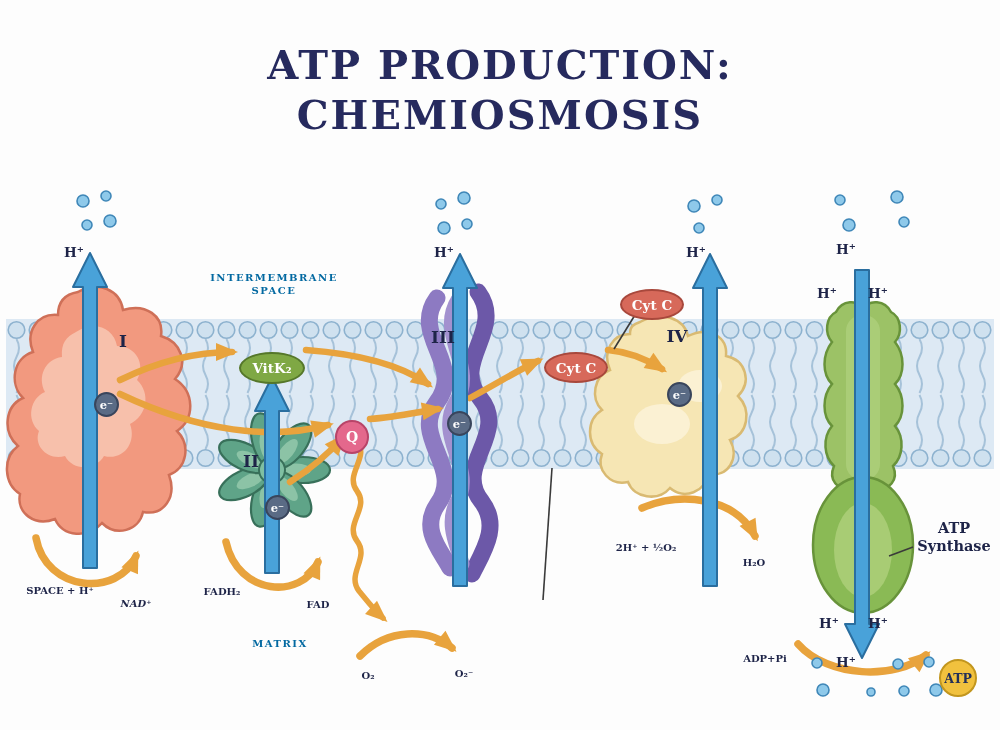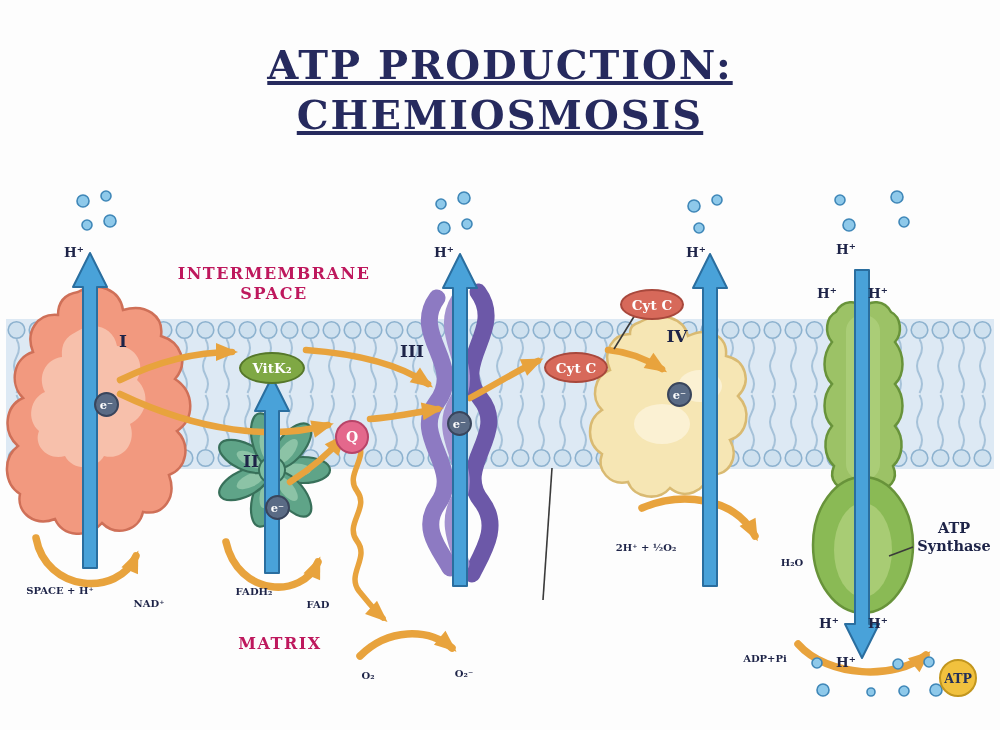--- a/index.html
+++ b/index.html
@@ -1,22 +1,22 @@
 <!DOCTYPE html>
 <html><head>
 <meta charset="utf-8">
 <style>
   html,body{margin:0;padding:0;}
   #stage{position:relative;width:1000px;height:730px;background:#fdfdfd;overflow:hidden;
          font-family:"DejaVu Serif","Liberation Serif",serif;}
   #diagram-svg{position:absolute;left:0;top:0;}
   .lbl{position:absolute;transform:translate(-50%,-50%);font-weight:bold;color:#1e2448;
        text-align:center;white-space:pre-line;line-height:1.25;}
-  .title{font-size:40px;letter-spacing:2px;color:#262a5e;text-decoration:underline;}
-  .region{color:#be185d;font-size:16px;letter-spacing:1.5px;}
+  .title{font-size:40px;letter-spacing:2px;color:#262a5e;}
+  .region{color:#0369a1;font-size:10px;letter-spacing:1.5px;}
   .mol{font-size:10px;}
   .hp{font-size:13.5px;}
   .ann{font-size:14.5px;}
   .complex-num{font-size:17px;}
   .badge{position:absolute;display:flex;align-items:center;justify-content:center;
          color:#fff;font-weight:bold;border-radius:50%;box-sizing:border-box;text-align:center;margin-top:16px;}
 </style>
 </head>
 <body>
 
@@ -164,41 +164,41 @@
 </svg>
 
 <div class="lbl title" style="left:500px;top:90px;">ATP PRODUCTION: CHEMIOSMOSIS</div>
 
 <div class="lbl region" style="left:274px;top:284px;">INTERMEMBRANE
 SPACE</div>
 <div class="lbl region" style="left:280px;top:644px;">MATRIX</div>
 
 <div class="lbl complex-num" style="left:123px;top:342px;">I</div>
 <div class="lbl complex-num" style="left:251px;top:462px;">II</div>
-<div class="lbl complex-num" style="left:412px;top:338px;margin-top:14px;">III</div>
+<div class="lbl complex-num" style="left:443px;top:338px;">III</div>
 <div class="lbl complex-num" style="left:677px;top:337px;">IV</div>
 
 <div class="lbl hp" style="left:74px;top:252px;">H⁺</div>
 <div class="lbl hp" style="left:444px;top:252px;">H⁺</div>
 <div class="lbl hp" style="left:696px;top:252px;">H⁺</div>
 <div class="lbl hp" style="left:846px;top:249px;">H⁺</div>
 <div class="lbl hp" style="left:827px;top:293px;">H⁺</div>
 <div class="lbl hp" style="left:878px;top:293px;">H⁺</div>
 <div class="lbl hp" style="left:829px;top:623px;">H⁺</div>
 <div class="lbl hp" style="left:878px;top:623px;">H⁺</div>
 <div class="lbl hp" style="left:846px;top:662px;">H⁺</div>
 
 <div class="lbl mol" style="left:60px;top:591px;">SPACE + H⁺</div>
-<div class="lbl mol" style="left:149px;top:604px;">NAD⁺</div>
-<div class="lbl mol" style="left:222px;top:592px;margin-left:32px;">FADH₂</div>
+<div class="lbl mol" style="left:136px;top:604px;font-style:italic;">NAD⁺</div>
+<div class="lbl mol" style="left:222px;top:592px;">FADH₂</div>
 <div class="lbl mol" style="left:318px;top:605px;">FAD</div>
 <div class="lbl mol" style="left:368px;top:676px;">O₂</div>
 <div class="lbl mol" style="left:464px;top:674px;text-align:right;">O₂⁻</div>
 <div class="lbl mol" style="left:646px;top:548px;">2H⁺ + ½O₂</div>
-<div class="lbl mol" style="left:792px;top:563px;">H₂O</div>
+<div class="lbl mol" style="left:754px;top:563px;">H₂O</div>
 <div class="lbl mol" style="left:765px;top:659px;">ADP+Pi</div>
 
 <div class="lbl ann" style="left:954px;top:537px;">ATP
 Synthase</div>
 
 <div class="badge" style="left:239px;top:336px;width:66px;height:32px;background:#7fa844;border:2.5px solid #55772a;font-size:13.5px;">VitK₂</div>
 <div class="badge" style="left:335px;top:404px;width:34px;height:34px;background:#e4688c;border:2.5px solid #b84468;font-size:14px;">Q</div>
 <div class="badge" style="left:544px;top:336px;width:64px;height:31px;background:#d7695a;border:2.5px solid #a8483c;font-size:13.5px;">Cyt C</div>
 <div class="badge" style="left:620px;top:273px;width:64px;height:31px;background:#d7695a;border:2.5px solid #a8483c;font-size:13.5px;">Cyt C</div>
 

